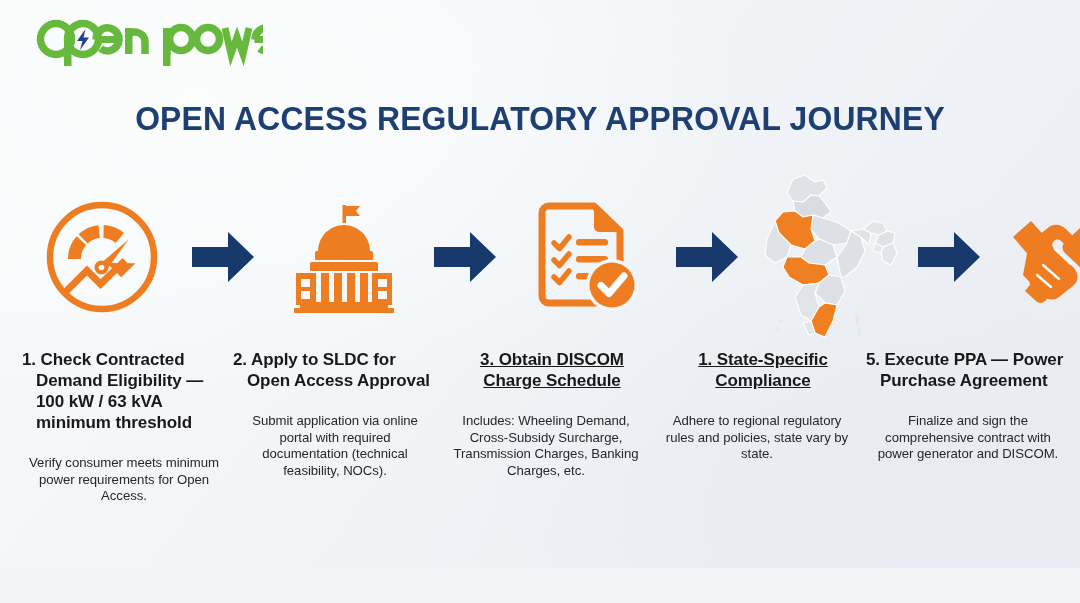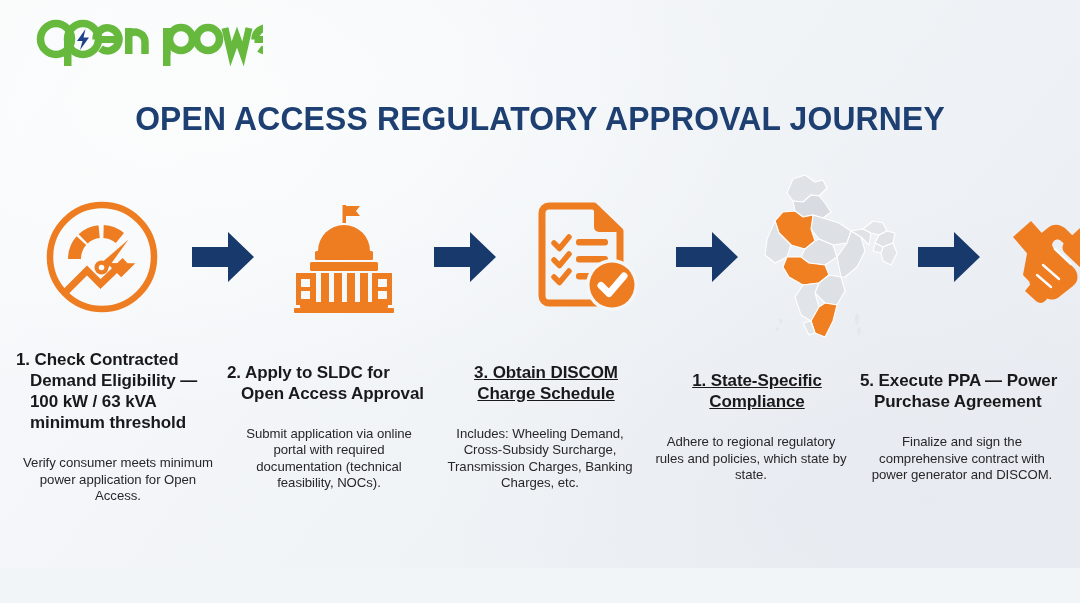--- a/index.html
+++ b/index.html
@@ -79,26 +79,26 @@
     display: flex;
     align-items: center;
     justify-content: center;
     flex: 0 0 auto;
   }
   .arrow-cell svg { display: block; }
 
   
   .steps {
     position: absolute;
-    left: 14px;
+    left: 20px;
     top: 349px;
     width: 1052px;
     display: flex;
     justify-content: space-between;
-    align-items: center;
+    align-items: flex-start;
   }
   .step-col {
     width: 208px;
     flex: 0 0 auto;
     text-align: center;
   }
   .step-head {
     font-size: 17px;
     line-height: 21px;
     font-weight: 700;
@@ -320,36 +320,36 @@
         <path d="M28 66 L42 78" stroke="#fbfcfd" stroke-width="2.4" fill="none" stroke-linecap="round"></path>
       </svg>
     </div>
 
   </div>
 
   <div class="steps">
 
     <div class="step-col c1">
       <div class="step-head">1. Check Contracted Demand Eligibility — 100 kW / 63 kVA minimum threshold</div>
-      <div class="step-body">Verify consumer meets minimum power application for Open Access.</div>
+      <div class="step-body">Verify consumer meets minimum power requirements for Open Access.</div>
     </div>
 
     <div class="step-col c2">
       <div class="step-head">2. Apply to SLDC for Open Access Approval</div>
       <div class="step-body">Submit application via online portal with required documentation (technical feasibility, NOCs).</div>
     </div>
 
     <div class="step-col c3">
       <div class="step-head">3. Obtain DISCOM Charge Schedule</div>
       <div class="step-body">Includes: Wheeling Demand, Cross-Subsidy Surcharge, Transmission Charges, Banking Charges, etc.</div>
     </div>
 
     <div class="step-col c4">
       <div class="step-head">1. State-Specific Compliance</div>
-      <div class="step-body">Adhere to regional regulatory rules and policies, which state by state.</div>
+      <div class="step-body">Adhere to regional regulatory rules and policies, state vary by state.</div>
     </div>
 
     <div class="step-col c5">
       <div class="step-head">5. Execute PPA — Power Purchase Agreement</div>
       <div class="step-body">Finalize and sign the comprehensive contract with power generator and DISCOM.</div>
     </div>
 
   </div>
 
 </div>

